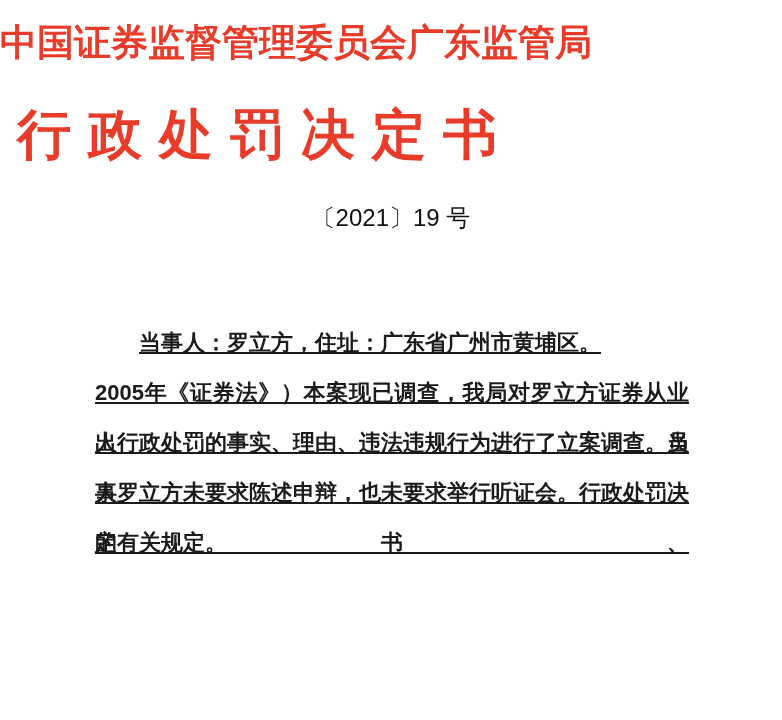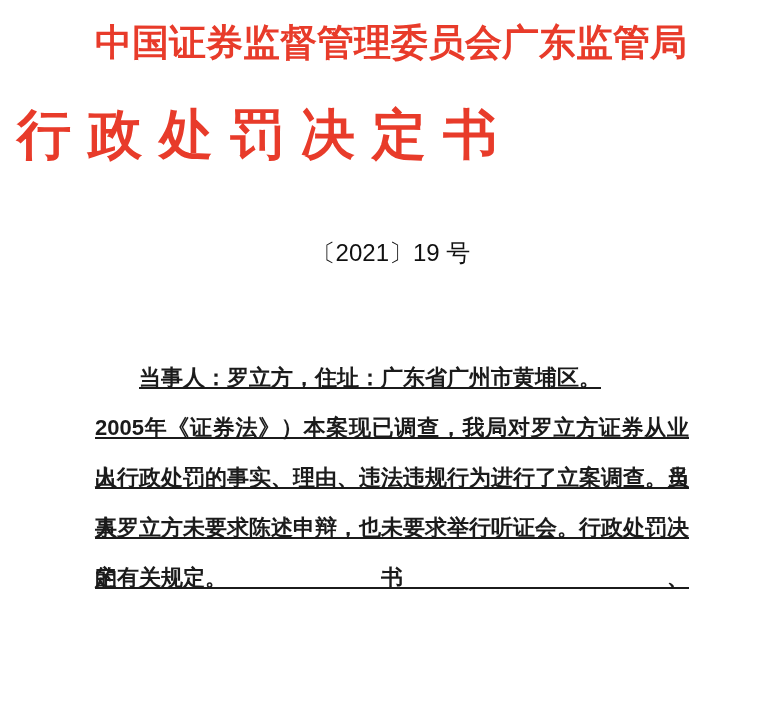--- a/index.html
+++ b/index.html
@@ -10,41 +10,40 @@
   }
   .page {
     position: relative;
     width: 782px;
     height: 720px;
     background: #ffffff;
     overflow: hidden;
   }
   .agency-header {
     padding-top: 20px;
-    text-align: center;
     color: #e83b2a;
     font-size: 37px;
     font-weight: bold;
     line-height: 46px;
     letter-spacing: 0px;
     white-space: nowrap;
   }
   .doc-title {
     margin-top: 36px;
     text-align: left;
     color: #e83b2a;
     font-size: 54px;
     font-weight: bold;
     line-height: 64px;
     letter-spacing: 17px;
     padding-left: 17px; 
     white-space: nowrap;
   }
   .doc-number {
-    margin-top: 72px;
+    margin-top: 37px;
     text-align: center;
     color: #111111;
     font-size: 24px;
     line-height: 30px;
     font-weight: normal;
   }
   .body-text {
     margin: 85px auto 0 95px;
     width: 594px;
     color: #1b1b1b;

